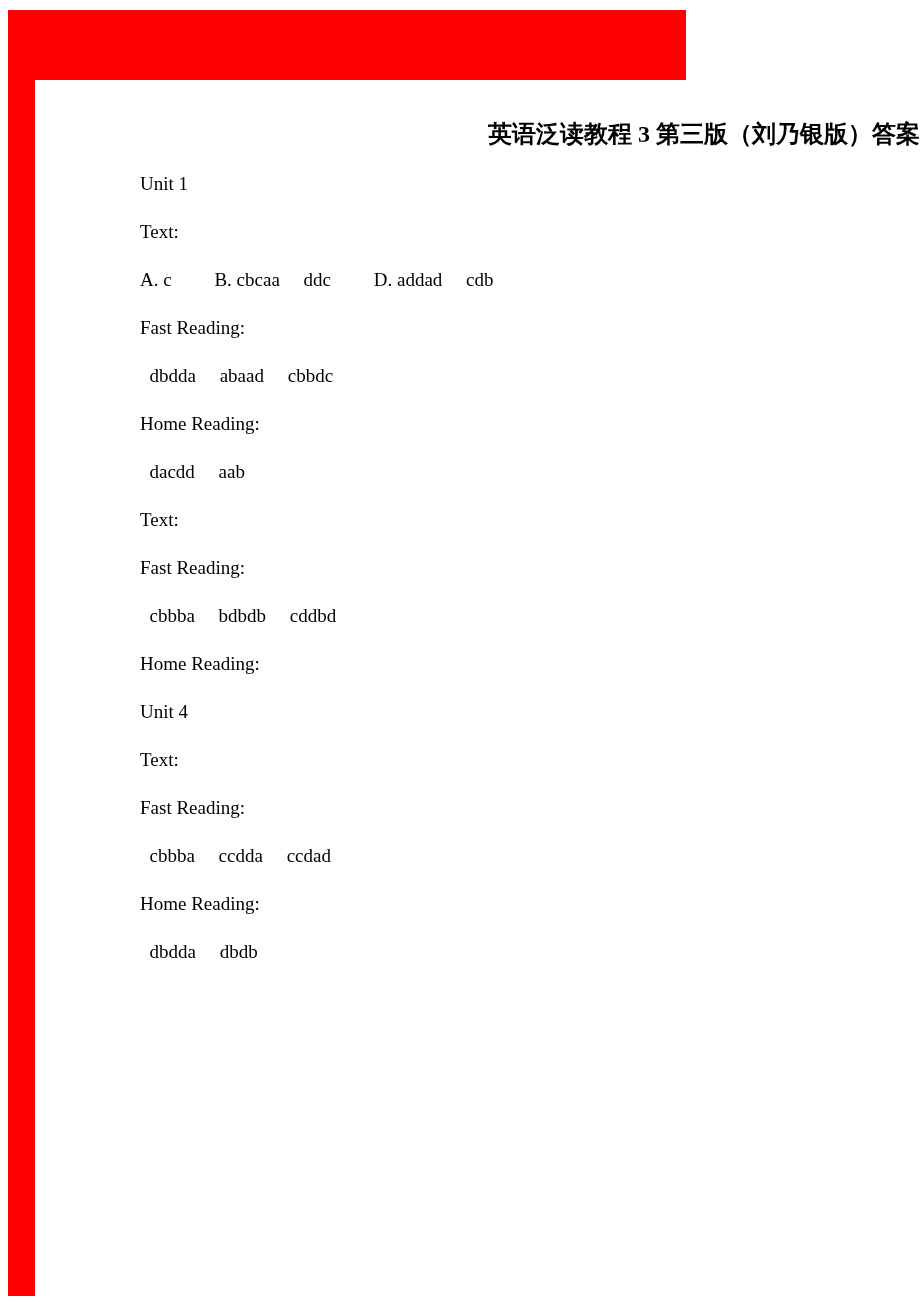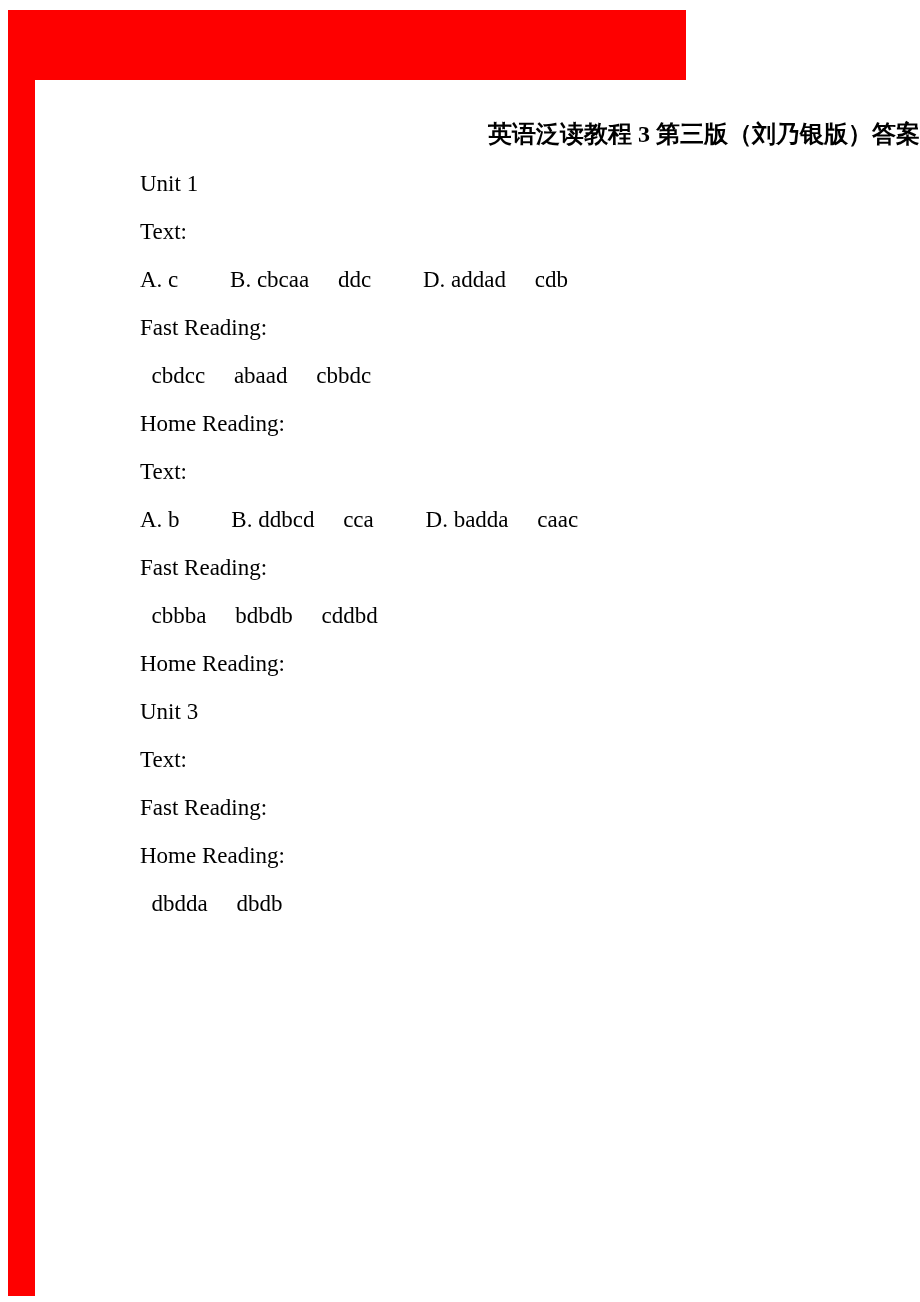--- a/index.html
+++ b/index.html
@@ -22,52 +22,53 @@
     font-size: 24px;
     line-height: 36px;
     font-weight: bold;
     white-space: pre;
   }
   .content { margin: 8px 40px 0 140px; }
   .line {
     margin: 0;
     height: 48px;
     line-height: 48px;
-    font-size: 23px;
+    font-size: 19px;
     white-space: pre;
   }
 </style>
 </head>
 <body>
 
 <div class="highlight-bar bar-top" style="background: rgb(254, 0, 0);"></div>
 <div class="highlight-bar bar-left" style="background: rgb(254, 0, 0);"></div>
 
 <div class="doc-title">英语泛读教程 3 第三版（刘乃银版）答案</div>
 
 <div class="content">
 
   <section>
     <p class="line">Unit 1</p>
     <p class="line">Text:</p>
     <p class="line">A. c         B. cbcaa     ddc         D. addad     cdb</p>
     <p class="line">Fast Reading:</p>
-    <p class="line">  cbdcc     abaad     cbbdc</p>
+    <p class="line">  dbdda     abaad     cbbdc</p>
     <p class="line">Home Reading:</p>
+    <p class="line">  dacdd     aab</p>
   </section>
 
   <section>
     <p class="line">Text:</p>
-    <p class="line">A. b         B. ddbcd     cca         D. badda     caac</p>
     <p class="line">Fast Reading:</p>
     <p class="line">  cbbba     bdbdb     cddbd</p>
     <p class="line">Home Reading:</p>
   </section>
 
   <section>
-    <p class="line">Unit 3</p>
+    <p class="line">Unit 4</p>
     <p class="line">Text:</p>
     <p class="line">Fast Reading:</p>
+    <p class="line">  cbbba     ccdda     ccdad</p>
     <p class="line">Home Reading:</p>
     <p class="line">  dbdda     dbdb</p>
   </section>
 
 </div>
 
 </body></html>

